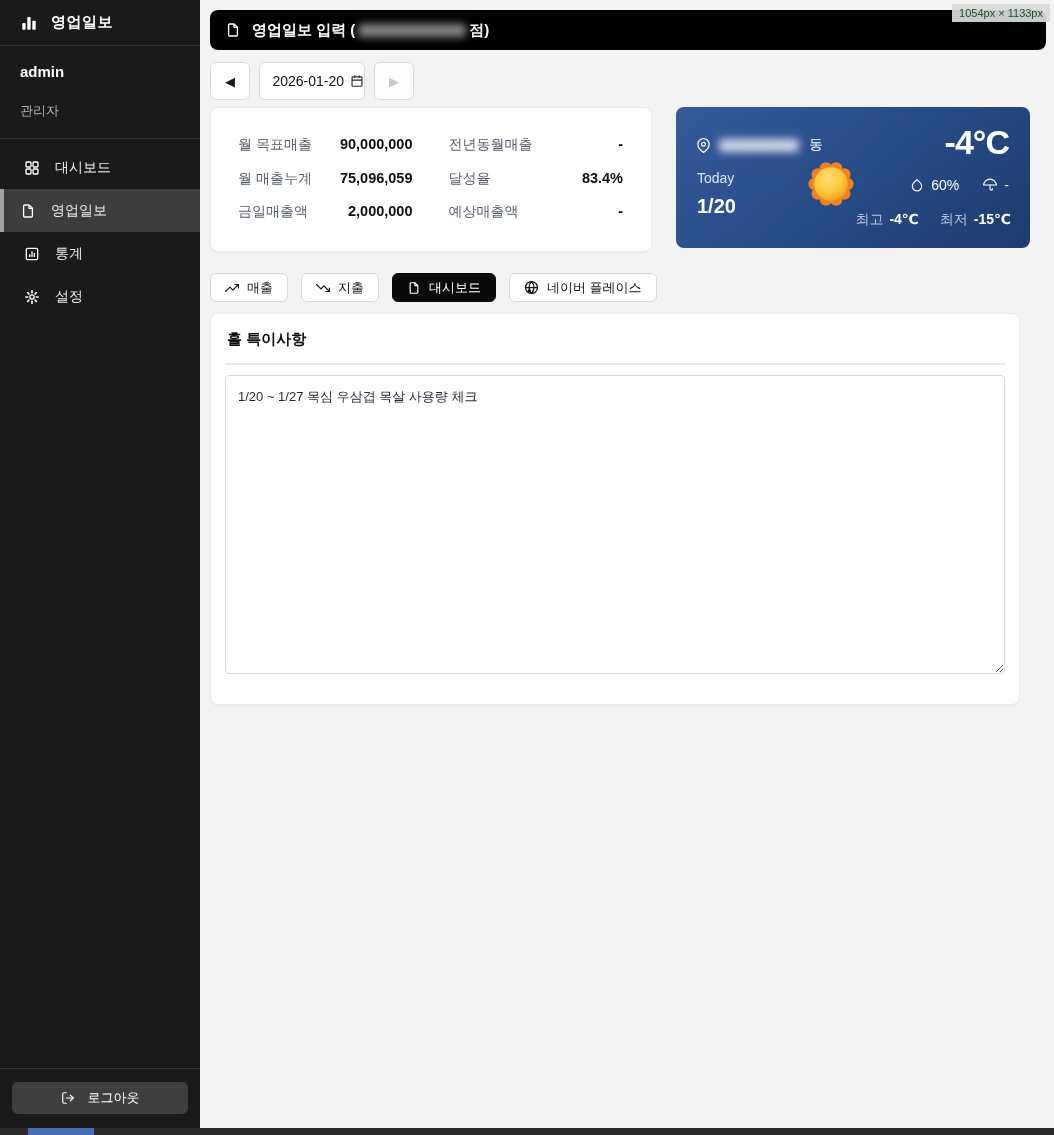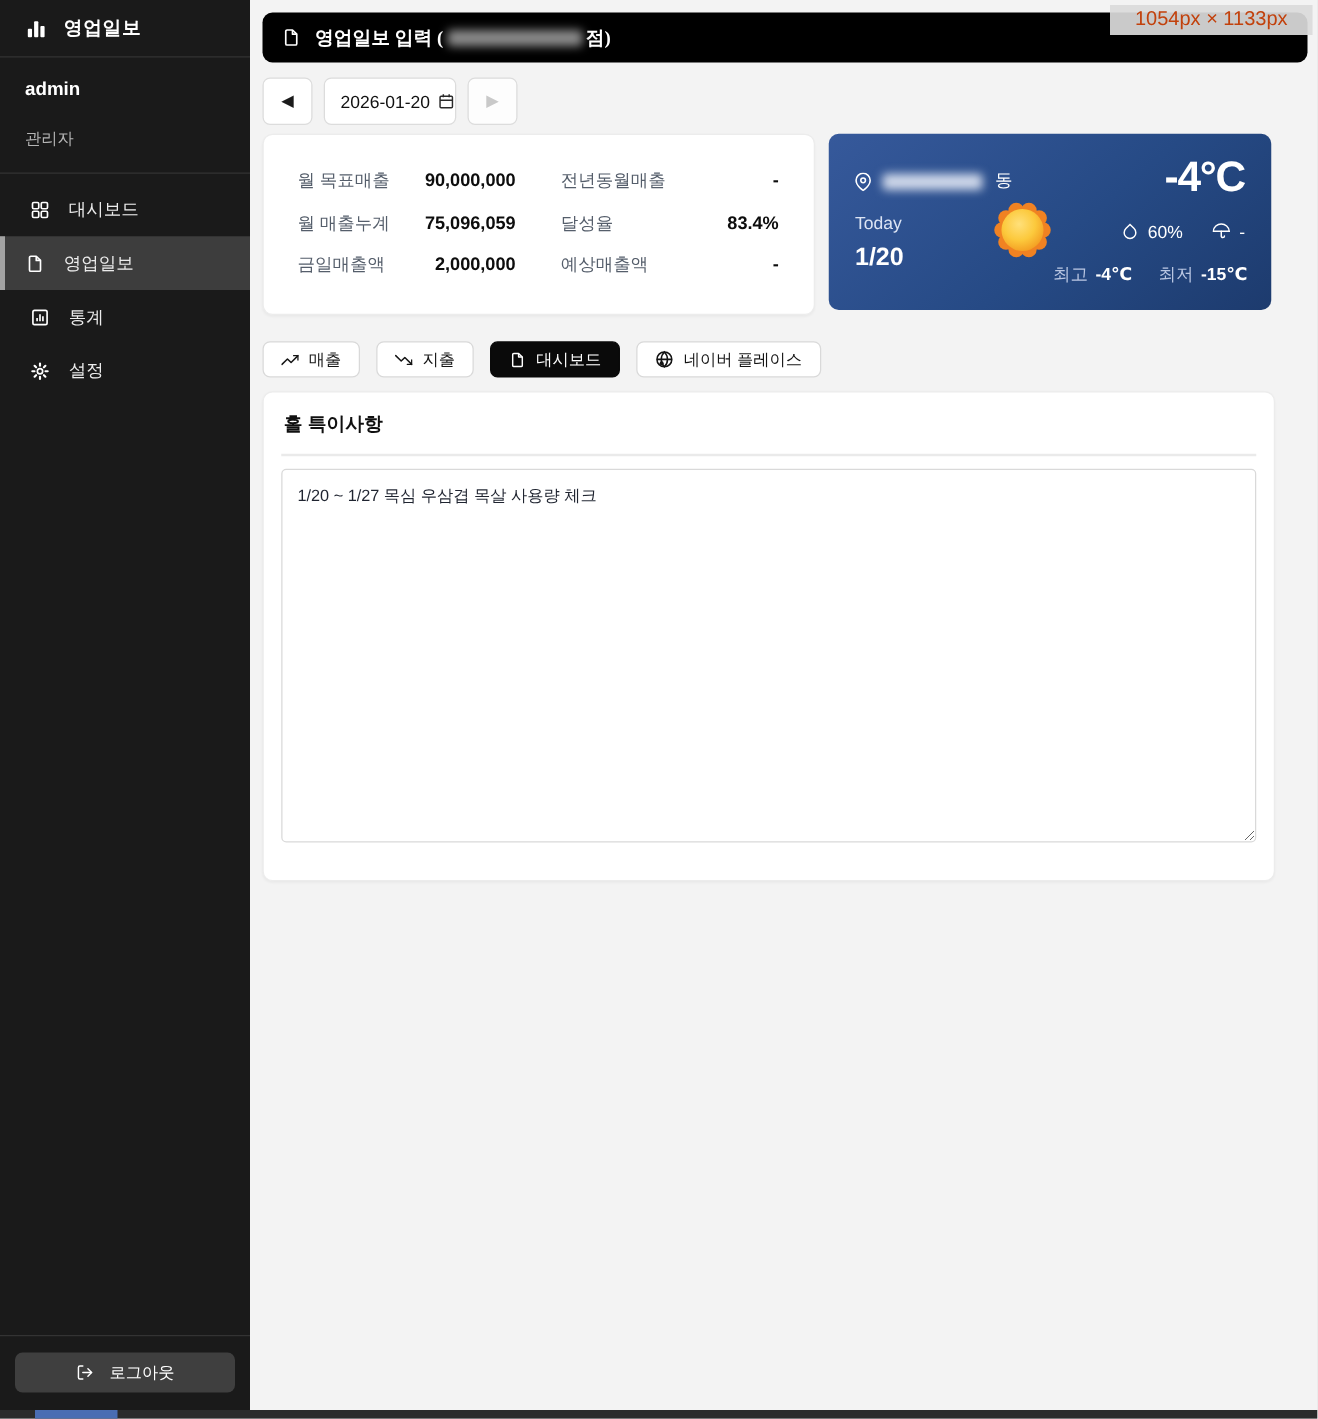--- a/index.html
+++ b/index.html
@@ -17,34 +17,34 @@
   .nav { padding-top:7px; }
   .nav-item { height:43px; display:flex; align-items:center; gap:14px; padding-left:20px; font-size:14px; color:#ececec; cursor:pointer; border-left:4px solid transparent; }
   .nav-item.active { background:#3d3d3d; border-left:4px solid #a3a3a3; padding-left:16px; }
   .nav-item .ic { width:17px; display:flex; }
   .sidebar-spacer { flex:1; }
   .sidebar-footer { border-top:1px solid #333; padding:13px 12px 14px; }
   .logout-btn { width:176px; height:32px; background:#3f3f3f; border:none; border-radius:6px; color:#fff; font-size:13px; display:flex; align-items:center; justify-content:center; gap:13px; cursor:pointer; font-family:inherit; }
 
   
   .main { position:relative; flex:1; background:#f3f3f3; padding:10px 8px 0 10px; height:1128px; }
-  .size-badge { position:absolute; top:4px; right:4px; background:rgba(219,219,219,.92); color:#c2410c; font-size:16px; padding:3px 20px; z-index:30; }
+  .size-badge { position:absolute; top:4px; right:4px; background:rgba(219,219,219,.92); color:#14532d; font-size:11px; padding:3px 7px; z-index:30; }
 
   .title-bar { width:836px; height:40px; background:#000; border-radius:8px; display:flex; align-items:center; gap:11px; padding:0 15px; color:#fff; }
-  .title-text { font-size:15px; font-weight:bold; display:flex; align-items:center;font-family:Liberation Serif, serif; }
+  .title-text { font-size:15px; font-weight:bold; display:flex; align-items:center; }
   .redacted { display:inline-block; background:#8a8a8a; filter:blur(4px); border-radius:3px; }
   .redacted.store { width:108px; height:13px; margin:0 3px; }
   .redacted.loc { width:80px; height:13px; background:#cfd8ea; margin-right:2px; }
 
   .date-row { display:flex; gap:9px; margin-top:12px; }
   .nav-btn { width:40px; height:38px; background:#fff; border:1px solid #dcdcdc; border-radius:6px; font-size:13px; color:#1a1a1a; display:flex; align-items:center; justify-content:center; cursor:pointer; }
   .nav-btn.disabled { color:#c9c9c9; background:#fdfdfd; cursor:default; }
   .date-field { width:106px; height:38px; background:#fff; border:1px solid #dcdcdc; border-radius:6px; display:flex; align-items:center; justify-content:flex-end; gap:6px; font-size:14px; color:#111; cursor:pointer; }
 
-  .top-cards { display:flex; gap:11px; margin-top:7px; }
+  .top-cards { display:flex; gap:24px; margin-top:7px; }
   .stats-card { width:442px; height:145px; background:#fff; border:1px solid #ececec; border-radius:8px; box-shadow:0 1px 2px rgba(0,0,0,.04); padding:28px 28px 30px 27px; display:flex; flex-direction:column; justify-content:space-between; }
   .stat-row { display:flex; gap:36px; }
   .pair { flex:1; display:flex; justify-content:space-between; align-items:baseline; }
   .stat-label { font-size:14px; color:#555e6b; }
   .stat-value { font-size:14.5px; font-weight:bold; color:#0d0d0d; }
 
   .weather-card { position:relative; width:354px; height:141px; border-radius:8px; background:linear-gradient(140deg,#36599b 0%,#264a85 55%,#1d3b6e 100%); color:#fff; overflow:hidden; }
   .w-loc { position:absolute; top:29px; left:20px; display:flex; align-items:center; gap:8px; font-size:14px; }
   .w-today { position:absolute; top:63px; left:21px; font-size:14px; color:#dce4f4; }
   .w-date { position:absolute; top:88px; left:21px; font-size:20px; font-weight:bold; }

